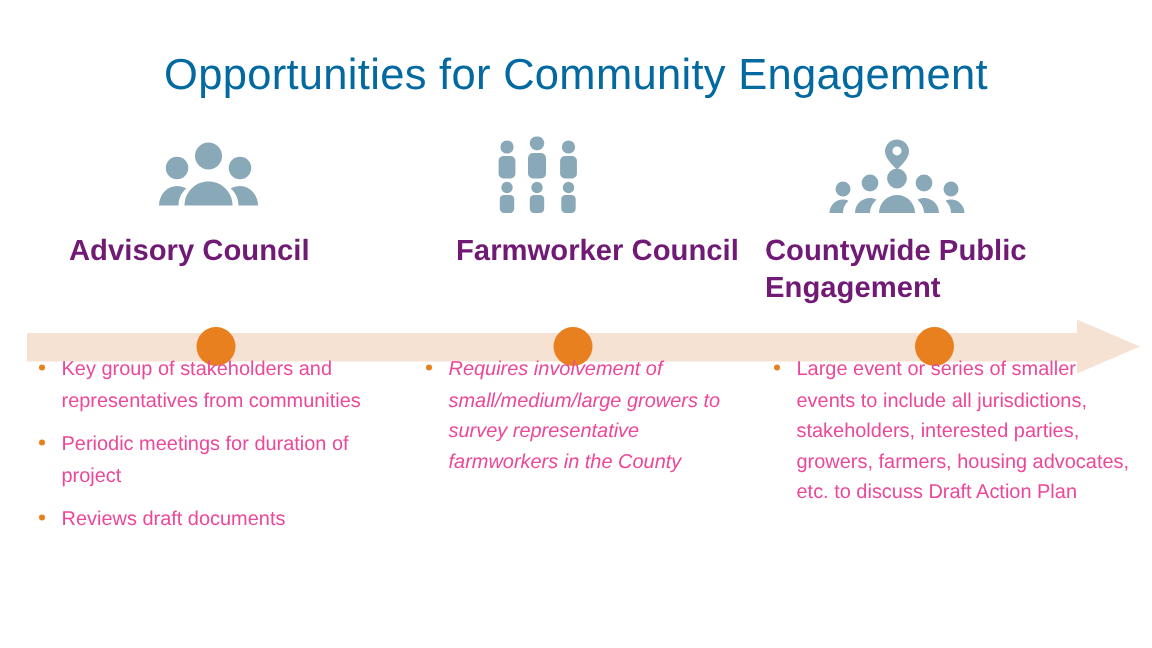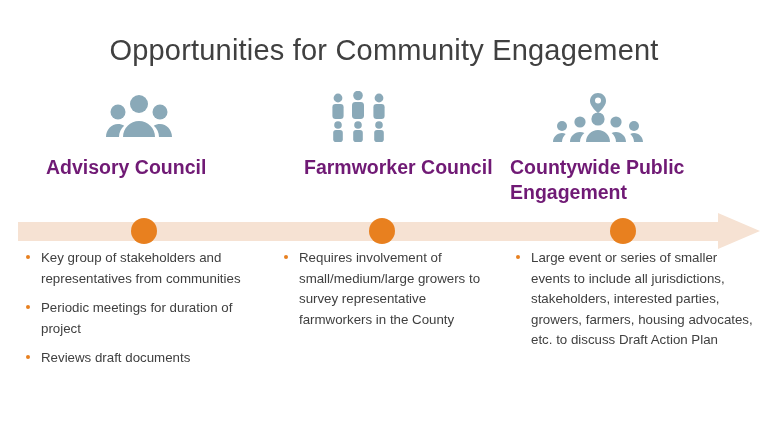--- a/index.html
+++ b/index.html
@@ -19,21 +19,21 @@
     inset: 0;
   }
   .title {
     position: absolute;
     top: 34px;
     left: 0;
     width: 768px;
     text-align: center;
     font-size: 29px;
     font-weight: 400;
-    color: #404040;
+    color: #0369a1;
     letter-spacing: 0.2px;
   }
 
   
   .col {
     position: absolute;
     top: 85px;
   }
   .col-1 { left: 18px;  width: 260px; }
   .col-2 { left: 282px; width: 215px; }
@@ -94,27 +94,27 @@
     border-radius: 50%;
     background: #e8801f;
   }
   .dot-1 { left: 113px; }
   .dot-2 { left: 351px; }
   .dot-3 { left: 592px; }
 
   
   .bullets {
     position: absolute;
-    top: 248px;
-    color: #404040;
+    top: 236px;
+    color: #ec4899;
     font-size: 13.3px;
     line-height: 1.55;
   }
   .b-1 { left: 24px;  width: 250px; }
-  .b-2 { left: 282px; width: 215px; }
+  .b-2 { left: 282px; width: 215px; font-style: italic; }
   .b-3 { left: 514px; width: 244px; }
   .bullets ul {
     margin: 0;
     padding: 0;
     list-style: none;
   }
   .bullets li {
     position: relative;
     padding-left: 17px;
     margin-bottom: 9px;

